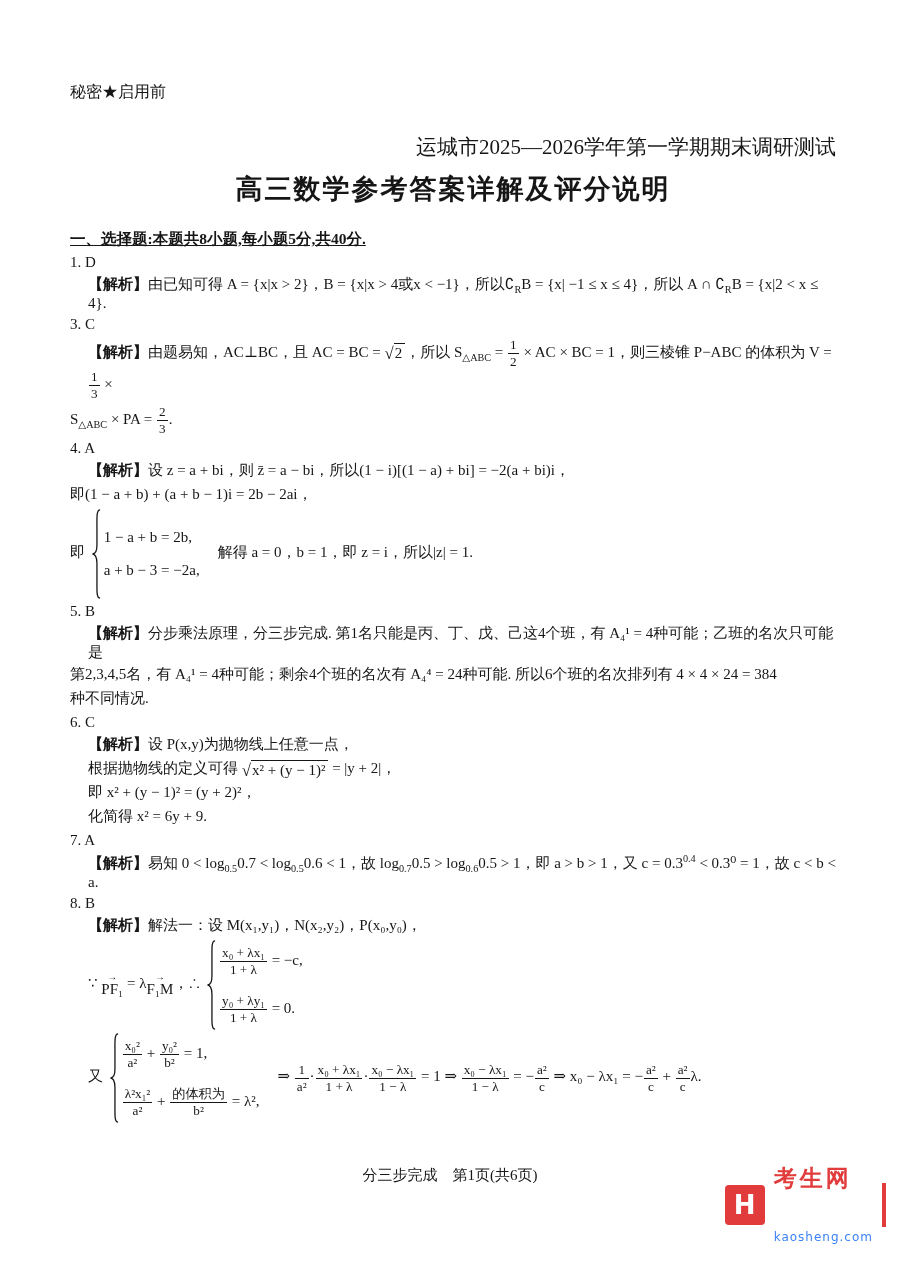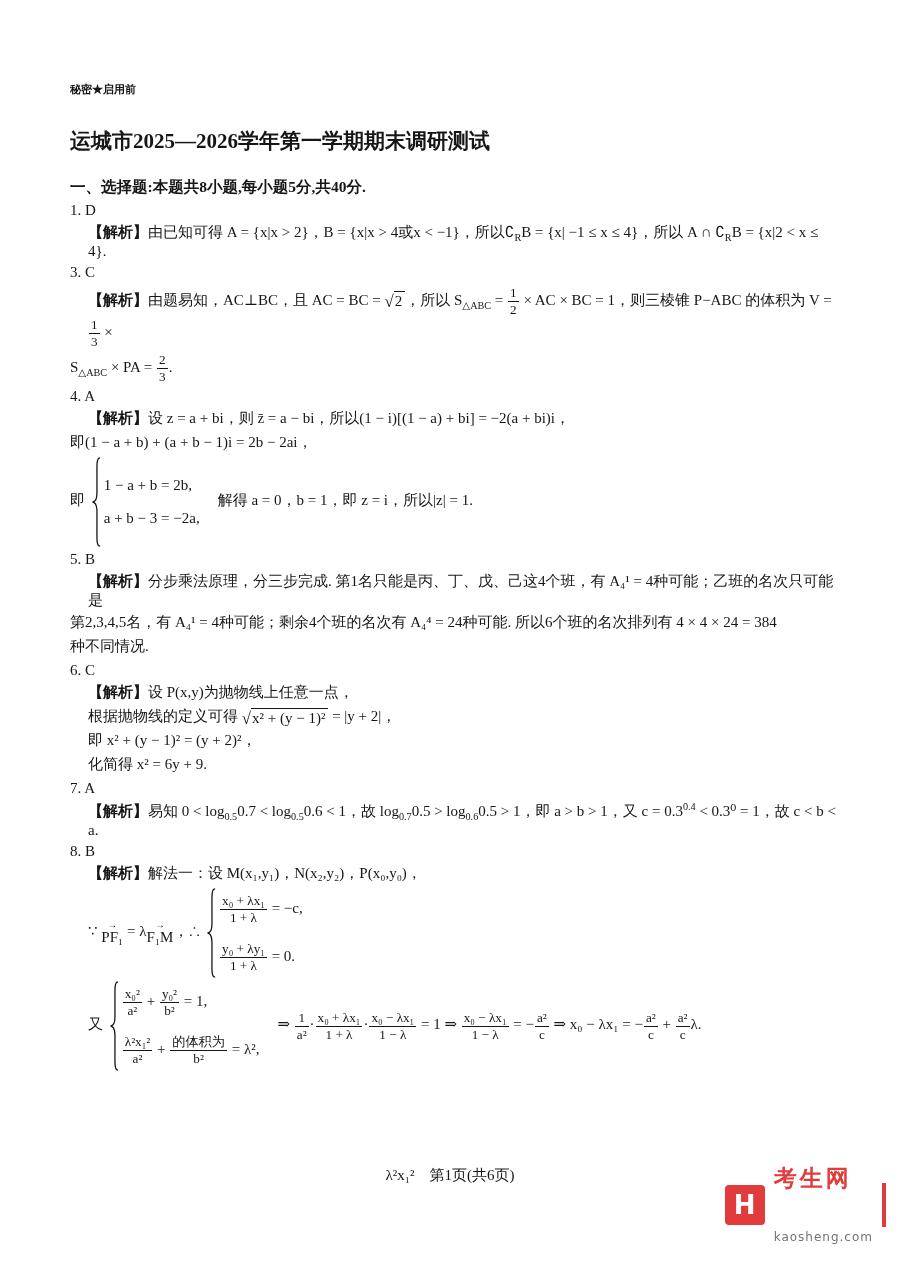--- a/index.html
+++ b/index.html
@@ -2,24 +2,24 @@
 <html style="--accent: #e23b3b;"><head>
 <meta charset="utf-8">
 <style>
   :root{ --accent:#e23b3b; --ink:#161616; }
   html,body{margin:0;padding:0;background:#ffffff;}
   .page{
     position:relative; width:900px; height:1263px; background:#ffffff;
     font-family:"Liberation Serif","DejaVu Serif",serif; color:var(--ink);
     font-size:15px; box-sizing:border-box; padding:82px 64px 0 70px; overflow:hidden;
   }
-  .classification{font-weight:700;font-size:11px;}
-  .title1{text-align:left;font-size:21px;font-weight:700;margin:30px 0 0;}
+  .classification{font-weight:400;font-size:16px;}
+  .title1{text-align:right;font-size:21px;font-weight:400;margin:30px 0 0;}
   .title2{text-align:center;font-size:27px;font-weight:700;margin:10px 0 0;letter-spacing:2px;}
-  .section{font-weight:700;margin-top:22px;font-size:15.5px;}
+  .section{font-weight:700;margin-top:22px;font-size:15.5px;text-decoration:underline;}
   .question{margin-top:2px;}
   .ans{margin:4px 0;}
   .line{margin:3px 0;min-height:21px;}
   .ind1{padding-left:18px;}
   .tx{white-space:pre-wrap;}
   strong.jx{font-weight:700;}
   sub{font-size:68%;}
   sup{font-size:68%;}
   
   .frac{display:inline-flex;flex-direction:column;text-align:center;vertical-align:middle;
@@ -40,29 +40,30 @@
   .cases>.cl{display:inline-flex;flex-direction:column;gap:16px;text-align:left;}
   .cases .cline{display:block;white-space:nowrap;}
   
   .footer{position:absolute;left:0;right:0;bottom:78px;text-align:center;font-size:15px;}
   .watermark{position:absolute;right:14px;bottom:18px;display:flex;align-items:center;gap:9px;
              font-family:"DejaVu Sans","Liberation Sans",sans-serif;}
   .wm-logo{width:40px;height:40px;background:var(--accent);border-radius:4px;display:flex;
            align-items:center;justify-content:center;color:#fff;font-weight:700;font-size:26px;}
   .wm-text{display:flex;flex-direction:column;line-height:1.15;gap:40px;}
   .wm-name{color:var(--accent);font-size:23px;font-weight:700;letter-spacing:3px;}
-  .wm-url{color:#737373;font-size:12px;letter-spacing:1px;}
+  .wm-url{color:#3b82f6;font-size:12px;letter-spacing:1px;}
   .wm-bar{width:4px;height:44px;background:var(--accent);}
 </style>
 </head>
 <body>
 
 <div class="page">
   <div class="classification">秘密★启用前</div>
   <h1 class="title1">运城市2025—2026学年第一学期期末调研测试</h1>
+  <h2 class="title2">高三数学参考答案详解及评分说明</h2>
   <div class="section">一、选择题:本题共8小题,每小题5分,共40分.</div>
 
   <div id="questions">
       <div class="question">
         <div class="ans">1. D</div>
         <div class="line ind1"><strong class="jx">【解析】</strong><span class="tx">由已知可得 A = {x|x &gt; 2}，B = {x|x &gt; 4或x &lt; −1}，所以∁</span><sub>R</sub><span class="tx">B = {x| −1 ≤ x ≤ 4}，所以 A ∩ ∁</span><sub>R</sub><span class="tx">B = {x|2 &lt; x ≤ 4}.</span></div>
       </div>
       <div class="question">
         <div class="ans">3. C</div>
         <div class="line ind1"><strong class="jx">【解析】</strong><span class="tx">由题易知，AC⊥BC，且 AC = BC = </span><span class="sqrt">
@@ -176,21 +177,21 @@
           </span><span class="tx"> ⇒ x₀ − λx₁ = −</span><span class="frac">
             <span class="fn">a²</span>
             <span class="fd">c</span>
           </span><span class="tx"> + </span><span class="frac">
             <span class="fn">a²</span>
             <span class="fd">c</span>
           </span><span class="tx">λ.</span></div>
       </div>
     </div>
 
-  <div class="footer">λ²x₁²　第1页(共6页)</div>
+  <div class="footer">分三步完成　第1页(共6页)</div>
 
   <div class="watermark">
     <div class="wm-logo">
       <span>H</span>
     </div>
     <div class="wm-text">
       <div class="wm-name">考生网</div>
       <div class="wm-url">kaosheng.com</div>
     </div>
     <div class="wm-bar"></div>

